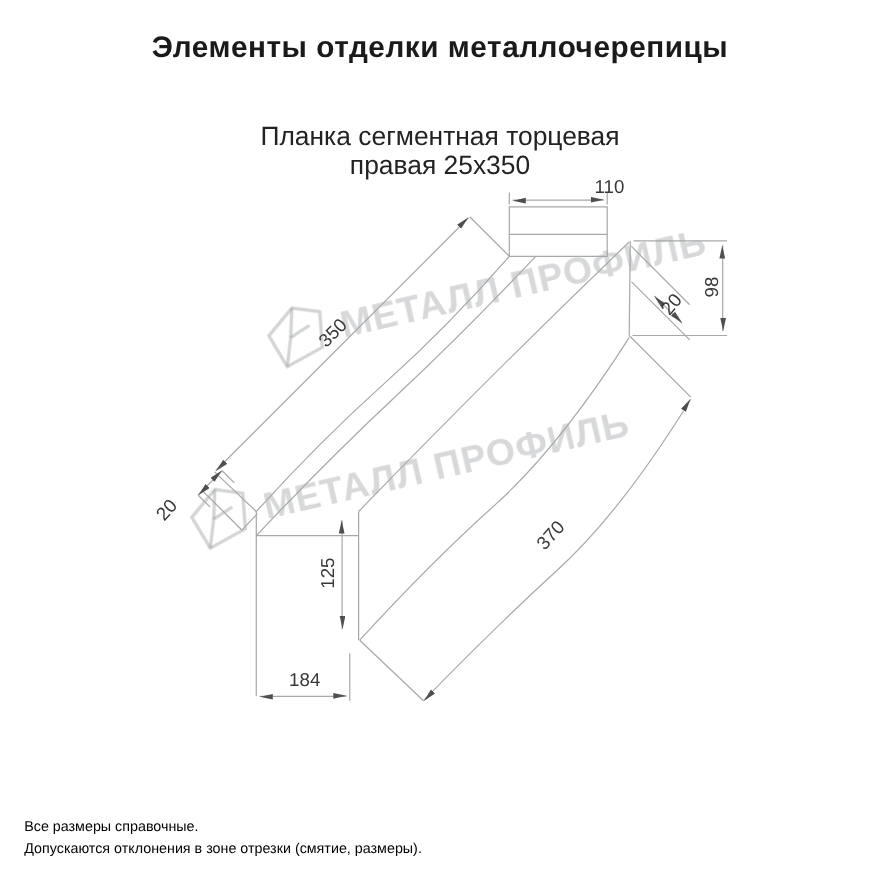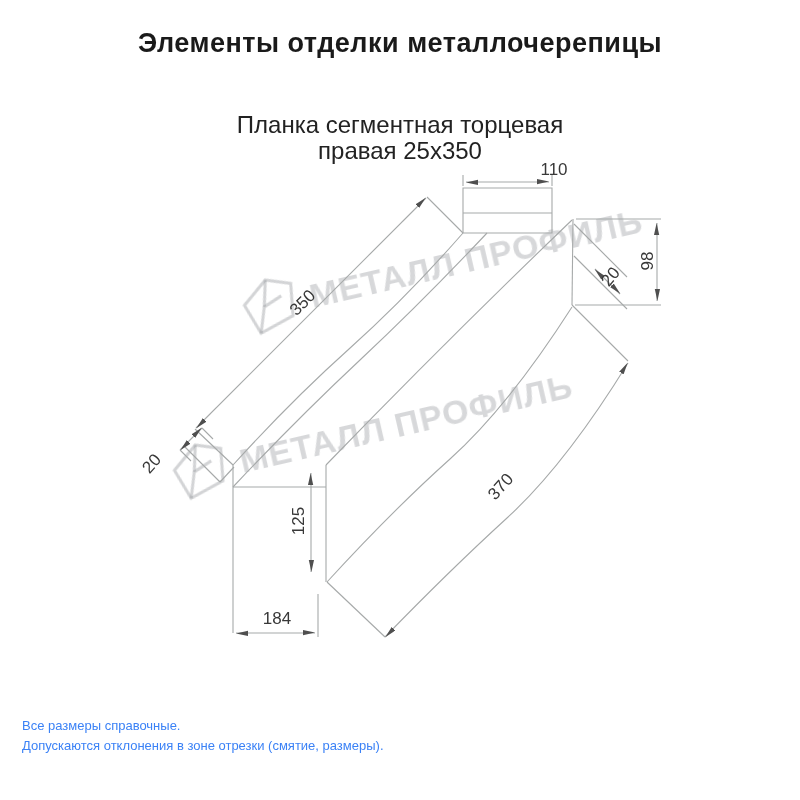--- a/index.html
+++ b/index.html
@@ -18,21 +18,21 @@
   .drawing{position:absolute;left:0;top:0;width:800px;height:800px;}
   .dim{
     position:absolute;font-size:17px;color:#383838;white-space:nowrap;
     transform:translate(-50%,-50%);
   }
   .r-45{transform:translate(-50%,-50%) rotate(-45deg);}
   .r-48{transform:translate(-50%,-50%) rotate(-48deg);}
   .r-50{transform:translate(-50%,-50%) rotate(-50deg);}
   .r-90{transform:translate(-50%,-50%) rotate(-90deg);}
   .notes{
-    position:absolute;left:22px;top:716px;font-size:13px;color:#3b82f6;line-height:20px;
+    position:absolute;left:22px;top:741px;font-size:13px;color:#000000;line-height:20px;
   }
   .wm{
     position:absolute;display:flex;align-items:center;gap:10px;
     transform-origin:left center;transform:rotate(-13deg);
     color:rgba(150,152,158,0.38);font-weight:700;font-size:34px;
     letter-spacing:1px;white-space:nowrap;filter:blur(0.6px);
   }
   .wm svg{flex:0 0 auto;}
 </style>
 </head>

